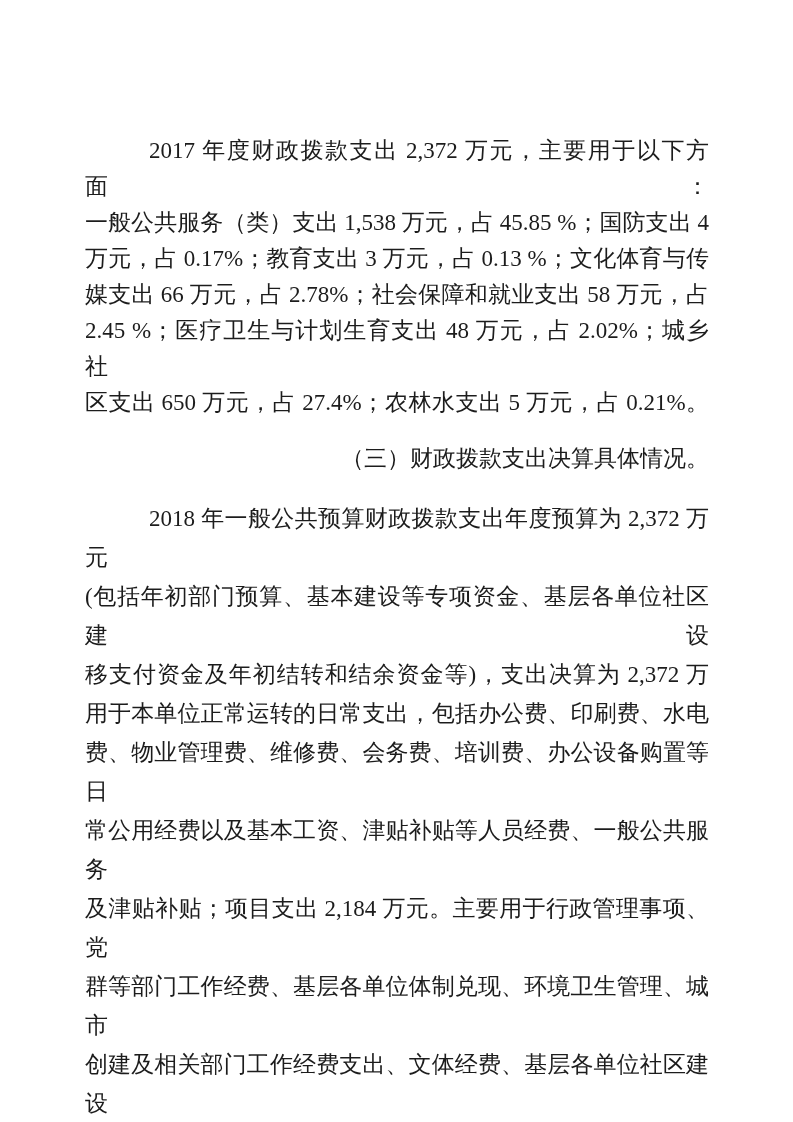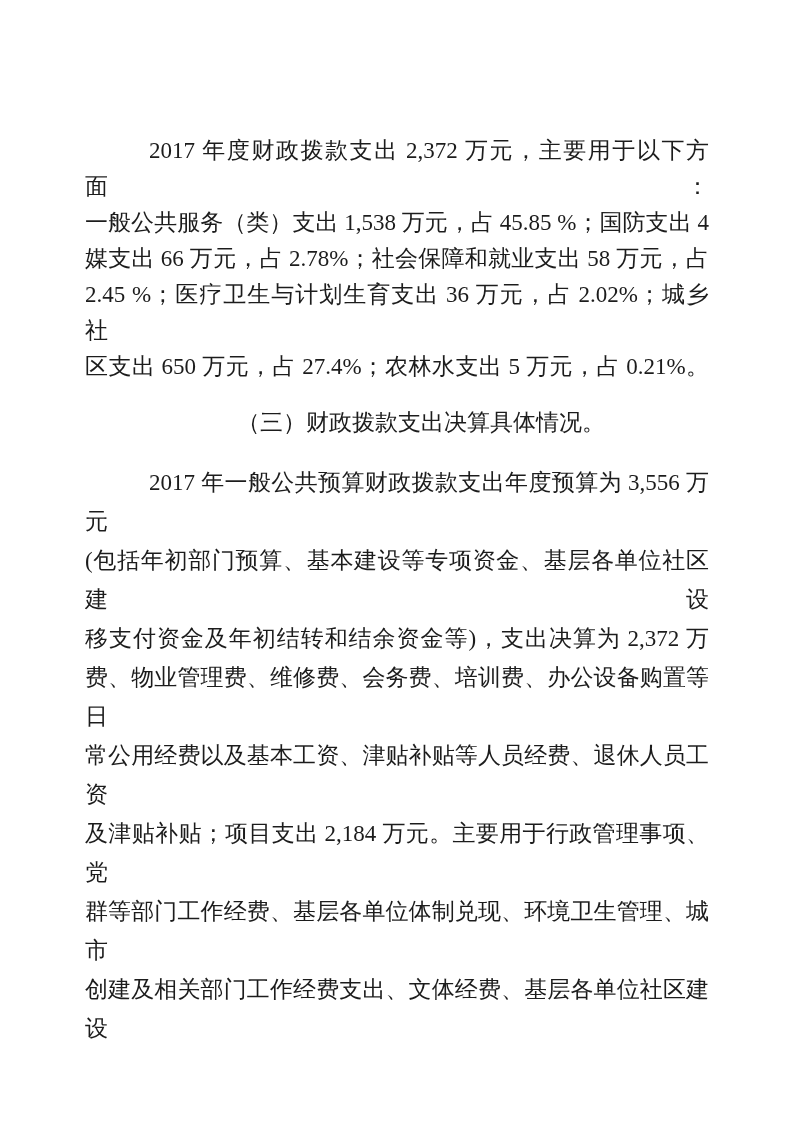--- a/index.html
+++ b/index.html
@@ -21,21 +21,21 @@
     width: 793px;
     height: 1122px;
     box-sizing: border-box;
     padding: 133px 84px 0 85px;
     background: #ffffff;
   }
   .para { margin: 0; }
   .line {
     font-size: 23px;
     line-height: 36px;
-    text-align: center;
+    text-align: right;
     overflow: hidden;
   }
   
   .j {
     text-align: justify;
     text-align-last: justify;
   }
   .p1 .line { line-height: 36px; }
   .p2 .line { line-height: 39px; }
   .heading  { margin-top: 20px; }
@@ -46,34 +46,36 @@
   .tight { letter-spacing: -1px; }
 </style>
 </head>
 <body>
 
 <div class="page">
 
   <div class="para p1">
     <div class="line j indent">2017 年度财政拨款支出 2,372 万元，主要用于以下方面：</div>
     <div class="line j">一般公共服务（类）支出 1,538 万元，占 45.85 %；国防支出 4</div>
+    <div class="line j">万元，占 0.17%；教育支出 3 万元，占 0.13 %；文化体育与传</div>
     <div class="line j">媒支出 66 万元，占 2.78%；社会保障和就业支出 58 万元，占</div>
-    <div class="line j">2.45 %；医疗卫生与计划生育支出 36 万元，占 2.02%；城乡社</div>
+    <div class="line j">2.45 %；医疗卫生与计划生育支出 48 万元，占 2.02%；城乡社</div>
     <div class="line j">区支出 650 万元，占 27.4%；农林水支出 5 万元，占 0.21%。</div>
   </div>
 
   <div class="para heading">
     <div class="line indent-paren">（三）财政拨款支出决算具体情况。</div>
   </div>
 
   <div class="para p2">
-    <div class="line j indent">2017 年一般公共预算财政拨款支出年度预算为 3,556 万元</div>
+    <div class="line j indent">2018 年一般公共预算财政拨款支出年度预算为 2,372 万元</div>
     <div class="line j">(包括年初部门预算、基本建设等专项资金、基层各单位社区建设</div>
     <div class="line j">移支付资金及年初结转和结余资金等)，支出决算为 2,372 万</div>
+    <div class="line j">用于本单位正常运转的日常支出，包括办公费、印刷费、水电</div>
     <div class="line j">费、物业管理费、维修费、会务费、培训费、办公设备购置等日</div>
-    <div class="line j">常公用经费以及基本工资、津贴补贴等人员经费、退休人员工资</div>
+    <div class="line j">常公用经费以及基本工资、津贴补贴等人员经费、一般公共服务</div>
     <div class="line j">及津贴补贴；项目支出 2,184 万元。主要用于行政管理事项、党</div>
     <div class="line j">群等部门工作经费、基层各单位体制兑现、环境卫生管理、城市</div>
     <div class="line j">创建及相关部门工作经费支出、文体经费、基层各单位社区建设</div>
 
   </div>
 
 </div>
 
 </body></html>

